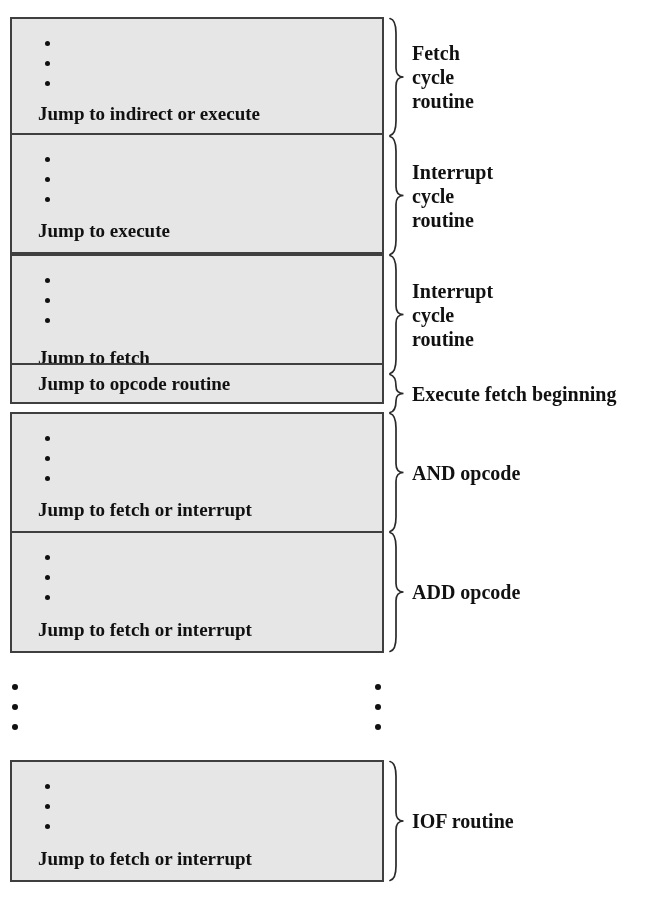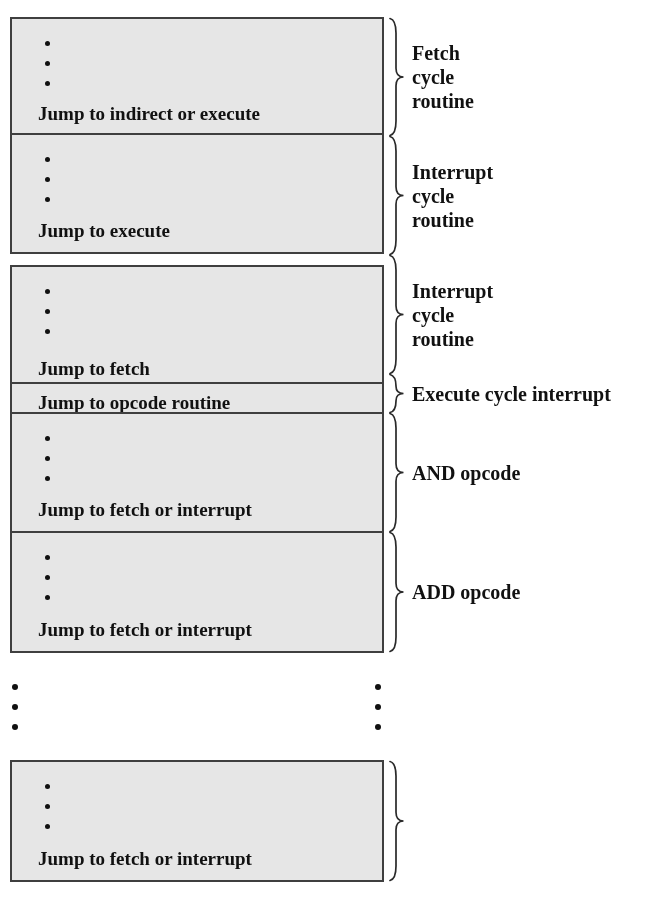--- a/index.html
+++ b/index.html
@@ -83,45 +83,45 @@
   </div>
   <svg class="brace" style="top:135px;height:121px" viewBox="0 0 17 121" preserveAspectRatio="none">
       <path d="M2,1.5 Q8,3 8,16 L8,51.7 Q8,60.5 15.5,60.5 Q8,60.5 8,69.3 L8,105 Q8,118 2,119.5"></path>
     </svg>
   <div class="routine-label" style="top:135px;height:121px">
     <span>Interrupt</span>
     <span>cycle</span>
     <span>routine</span>
   </div>
 
-  <div class="block" style="top:265px;height:127px">
+  <div class="block" style="top:254px;height:127px">
     <div class="dots-col">
         <i></i>
         <i></i>
         <i></i>
       </div>
     <div class="jump">Jump to fetch</div>
   </div>
   <svg class="brace" style="top:254px;height:121px" viewBox="0 0 17 121" preserveAspectRatio="none">
       <path d="M2,1.5 Q8,3 8,16 L8,51.7 Q8,60.5 15.5,60.5 Q8,60.5 8,69.3 L8,105 Q8,118 2,119.5"></path>
     </svg>
   <div class="routine-label" style="top:254px;height:121px">
     <span>Interrupt</span>
     <span>cycle</span>
     <span>routine</span>
   </div>
 
-  <div class="block thin" style="top:382px;height:41px">
+  <div class="block thin" style="top:363px;height:41px">
     <div class="jump">Jump to opcode routine</div>
   </div>
   <svg class="brace" style="top:373px;height:41px" viewBox="0 0 17 41" preserveAspectRatio="none">
       <path d="M2,1.5 Q8,3 8,13.120000000000001 L8,13.283999999999999 Q8,20.5 15.5,20.5 Q8,20.5 8,27.716 L8,27.88 Q8,38 2,39.5"></path>
     </svg>
   <div class="routine-label" style="top:373px;height:41px">
-    <span>Execute cycle interrupt</span>
+    <span>Execute fetch beginning</span>
   </div>
 
   <div class="block" style="top:412px;height:121px">
     <div class="dots-col">
         <i></i>
         <i></i>
         <i></i>
       </div>
     <div class="jump">Jump to fetch or interrupt</div>
   </div>
@@ -162,14 +162,17 @@
     <div class="dots-col">
         <i></i>
         <i></i>
         <i></i>
       </div>
     <div class="jump">Jump to fetch or interrupt</div>
   </div>
   <svg class="brace" style="top:760px;height:122px" viewBox="0 0 17 122" preserveAspectRatio="none">
       <path d="M2,1.5 Q8,3 8,16 L8,52.2 Q8,61 15.5,61 Q8,61 8,69.8 L8,106 Q8,119 2,120.5"></path>
     </svg>
+  <div class="routine-label" style="top:760px;height:122px">
+    <span>IOF routine</span>
+  </div>
 
 </div>
 
 </body></html>

